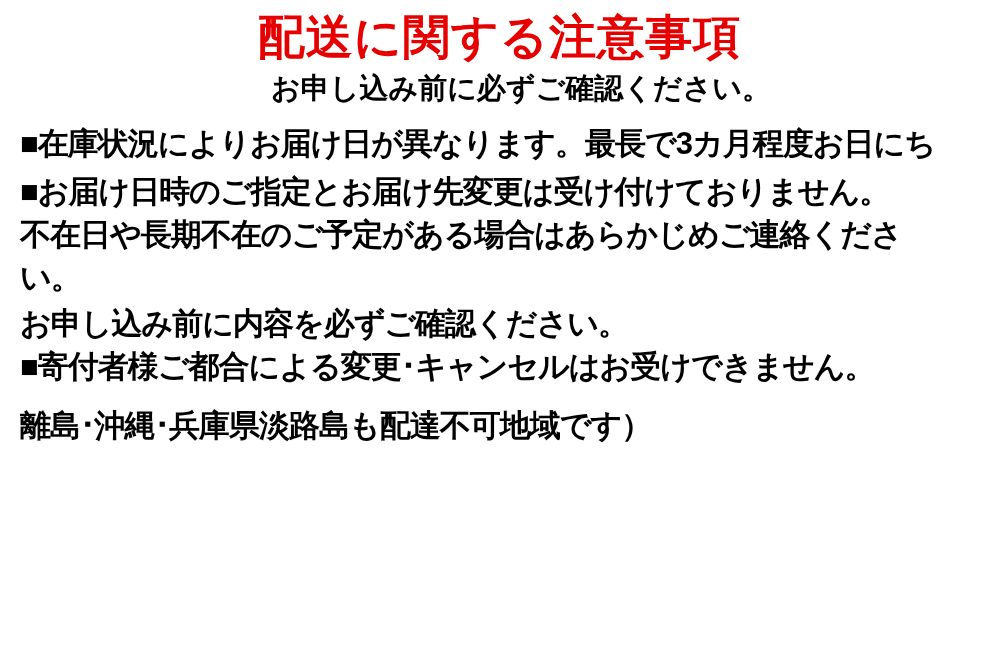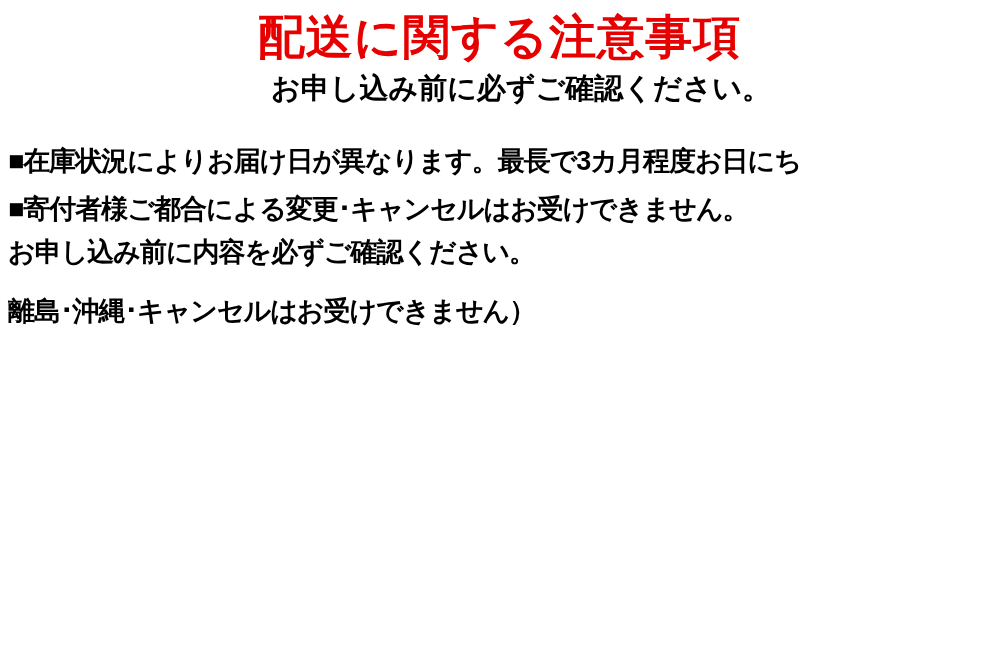--- a/index.html
+++ b/index.html
@@ -30,24 +30,24 @@
   .subtitle {
     margin-top: 4px;
     text-align: center;
     font-size: 29px;
     line-height: 36px;
     font-weight: bold;
     color: #000000;
     padding-left: 43px;
   }
   .body-text {
-    margin-top: 34px;
-    padding-left: 8px;
+    margin-top: 16px;
+    padding-left: 20px;
     padding-right: 2px;
-    font-size: 27px;
+    font-size: 31px;
     font-weight: 600;
     letter-spacing: -1px;
   }
   .para {
     margin: 0;
   }
   .para .line {
     display: block;
     line-height: 43px;
     white-space: nowrap;
@@ -66,27 +66,32 @@
   <h1 class="title">配送に関する注意事項</h1>
 
   <div class="subtitle">お申し込み前に必ずご確認ください。</div>
 
   <div class="body-text">
 
     <p class="para para-1">
       <span class="line">■在庫状況によりお届け日が異なります。最長で3カ月程度お日にち</span>
     </p>
 
+    <p class="para para-2">
+      <span class="line">■お届け日時のご指定とお届け先変更は受け付けておりません。</span>
+      <span class="line">不在日や長期不在のご予定がある場合はあらかじめご連絡くださ</span>
+      <span class="line">い。</span>
+    </p>
 
     <p class="para para-3">
+      <span class="line">お申し込み前に内容を必ずご確認ください。</span>
       <span class="line">■寄付者様ご都合による変更･キャンセルはお受けできません。</span>
-      <span class="line">お申し込み前に内容を必ずご確認ください。</span>
     </p>
 
     <p class="para para-4">
-      <span class="line">離島･沖縄･キャンセルはお受けできません）</span>
+      <span class="line">離島･沖縄･兵庫県淡路島も配達不可地域です）</span>
     </p>
 
     <p class="para para-5">
     </p>
 
   </div>
 </div>
 
 </body></html>

